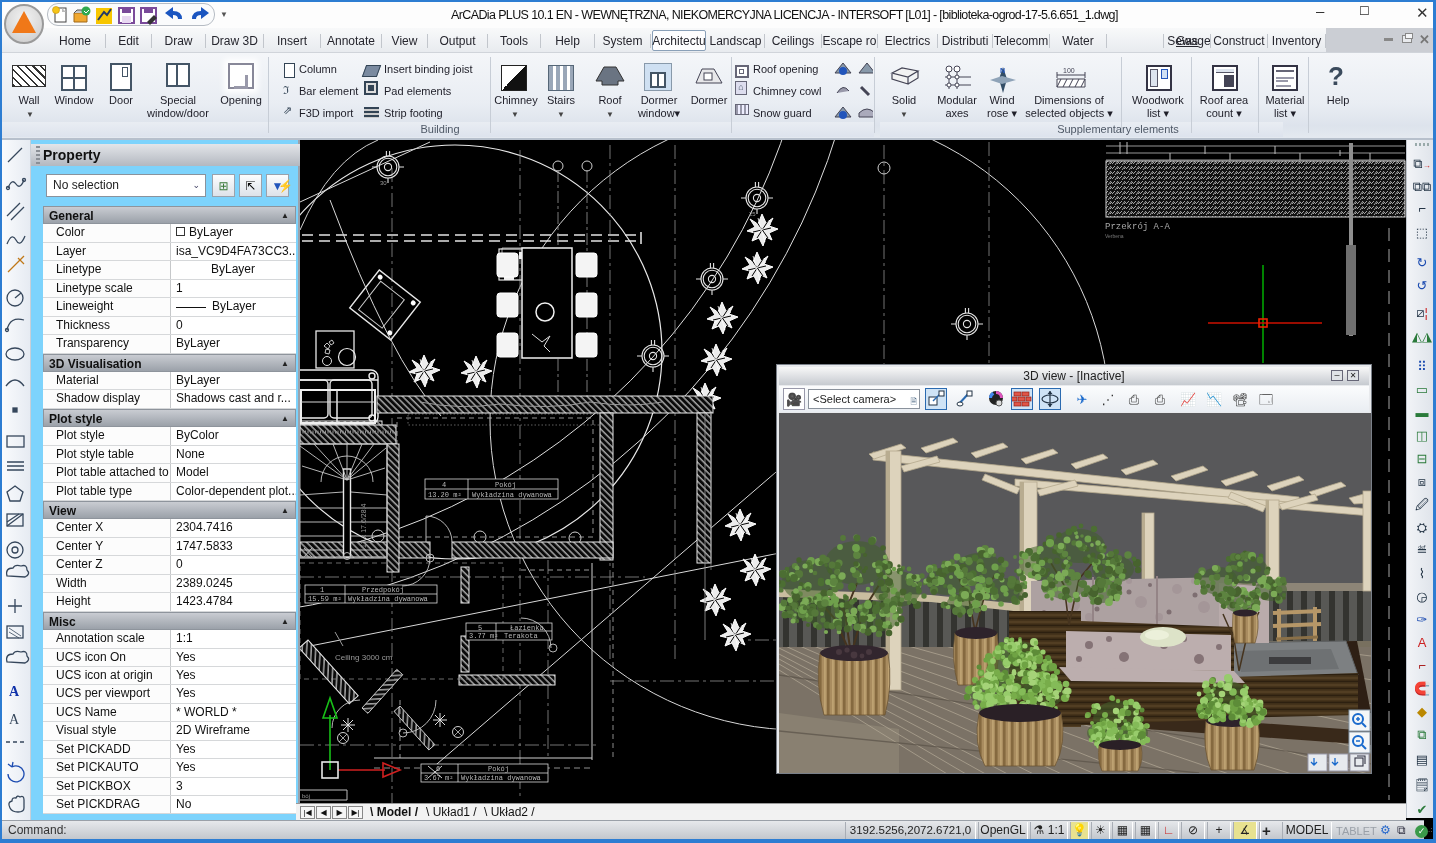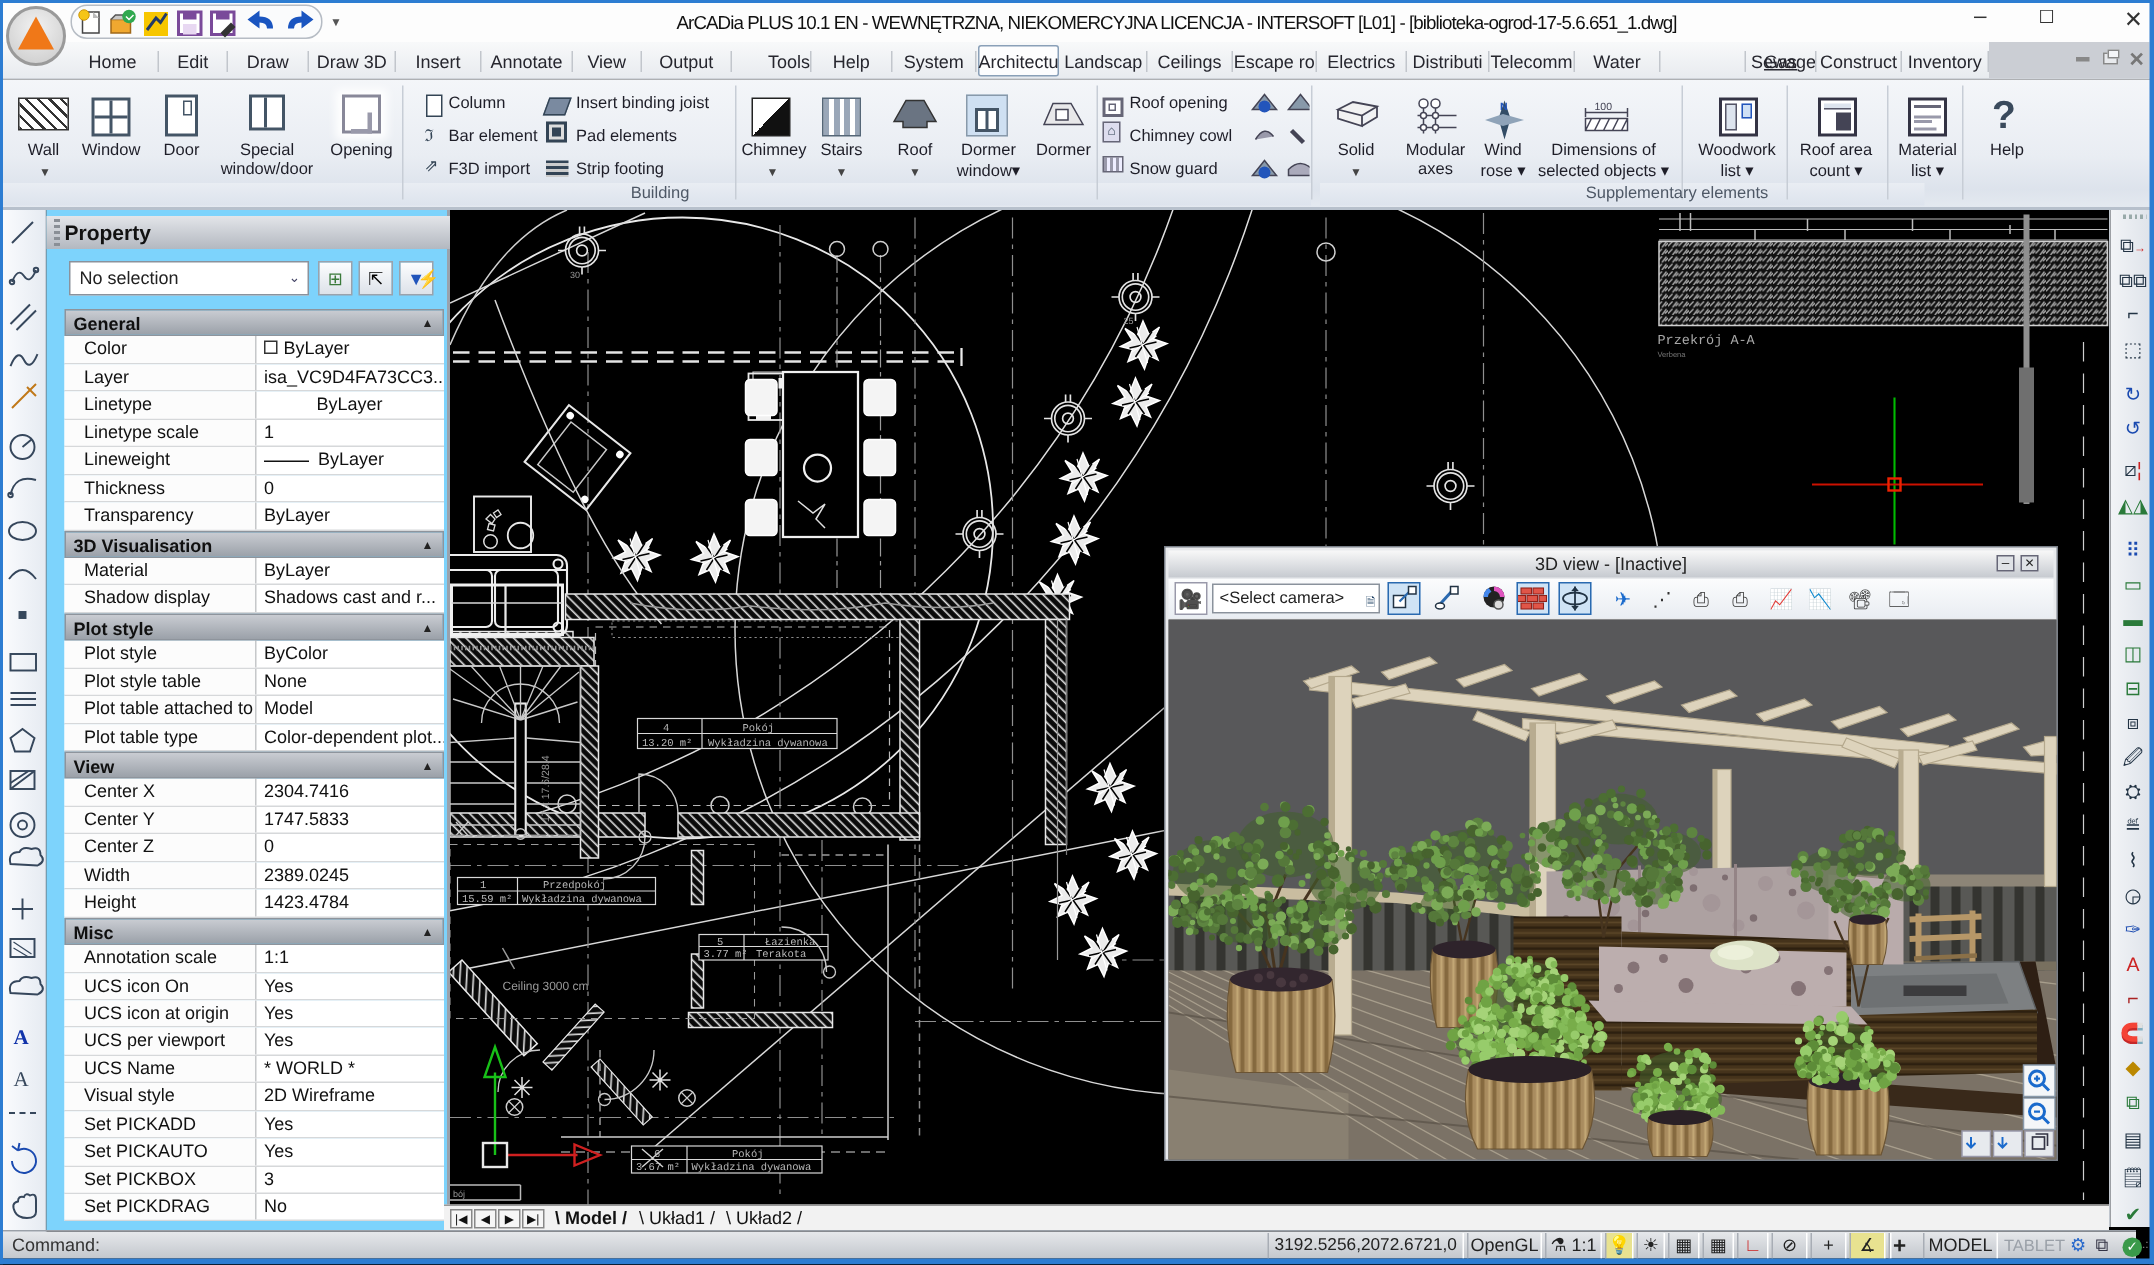--- a/index.html
+++ b/index.html
@@ -92,21 +92,21 @@
 <div id="tabs" class="abs">
 <div id="seltab" style="left:652px;top:2px;width:54px;height:21px;"></div>
 <div class="tab" style="left:45px;width:60px;">Home</div>
 <div class="tab" style="left:106px;width:45px;">Edit</div>
 <div class="tab" style="left:152px;width:53px;">Draw</div>
 <div class="tab" style="left:206px;width:57px;">Draw 3D</div>
 <div class="tab" style="left:264px;width:56px;">Insert</div>
 <div class="tab" style="left:321px;width:60px;">Annotate</div>
 <div class="tab" style="left:382px;width:45px;">View</div>
 <div class="tab" style="left:428px;width:59px;">Output</div>
-<div class="tab" style="left:488px;width:52px;text-align:right;">Tools</div>
+<div class="tab" style="left:488px;width:52px;">Tools</div>
 <div class="tab" style="left:541px;width:53px;">Help</div>
 <div class="tab" style="left:595px;width:55px;">System</div>
 <div class="tab" style="left:652px;width:54px;">Architectu</div>
 <div class="tab" style="left:707px;width:57px;">Landscap</div>
 <div class="tab" style="left:765px;width:56px;">Ceilings</div>
 <div class="tab" style="left:822px;width:55px;">Escape ro</div>
 <div class="tab" style="left:878px;width:59px;">Electrics</div>
 <div class="tab" style="left:938px;width:54px;">Distributi</div>
 <div class="tab" style="left:993px;width:56px;">Telecomm</div>
 <div class="tab" style="left:1050px;width:56px;">Water</div>

